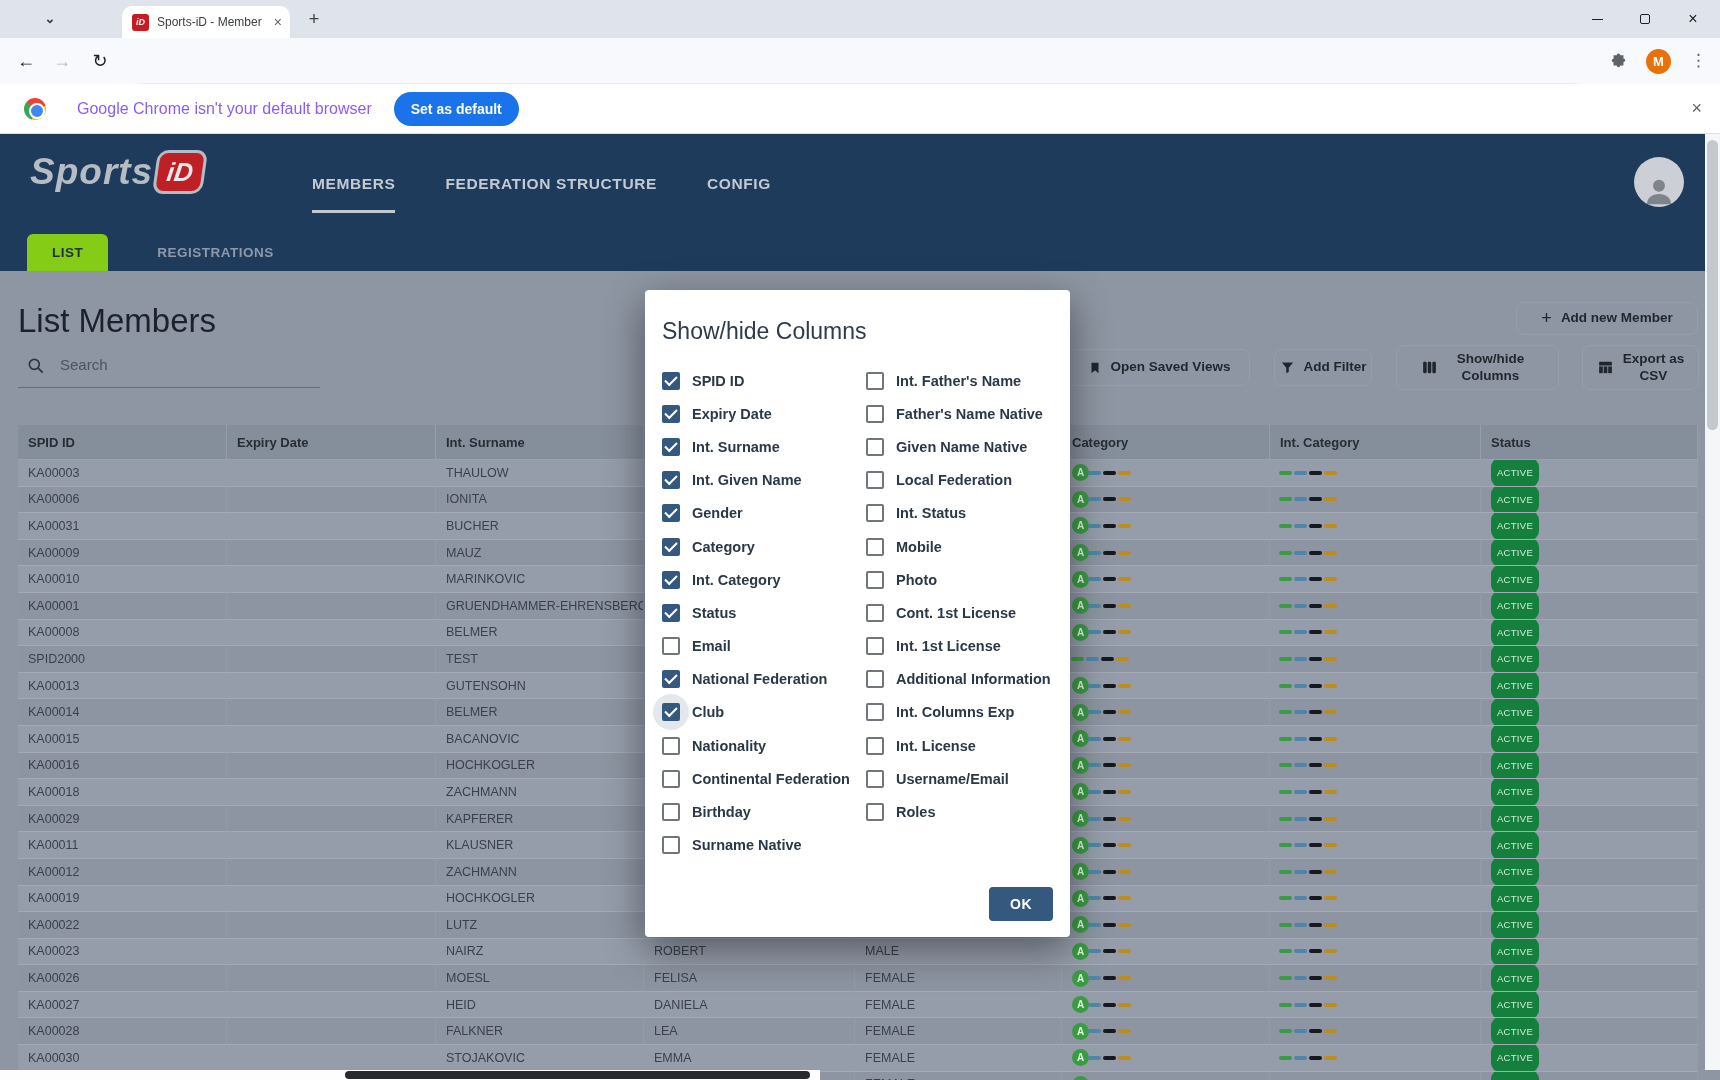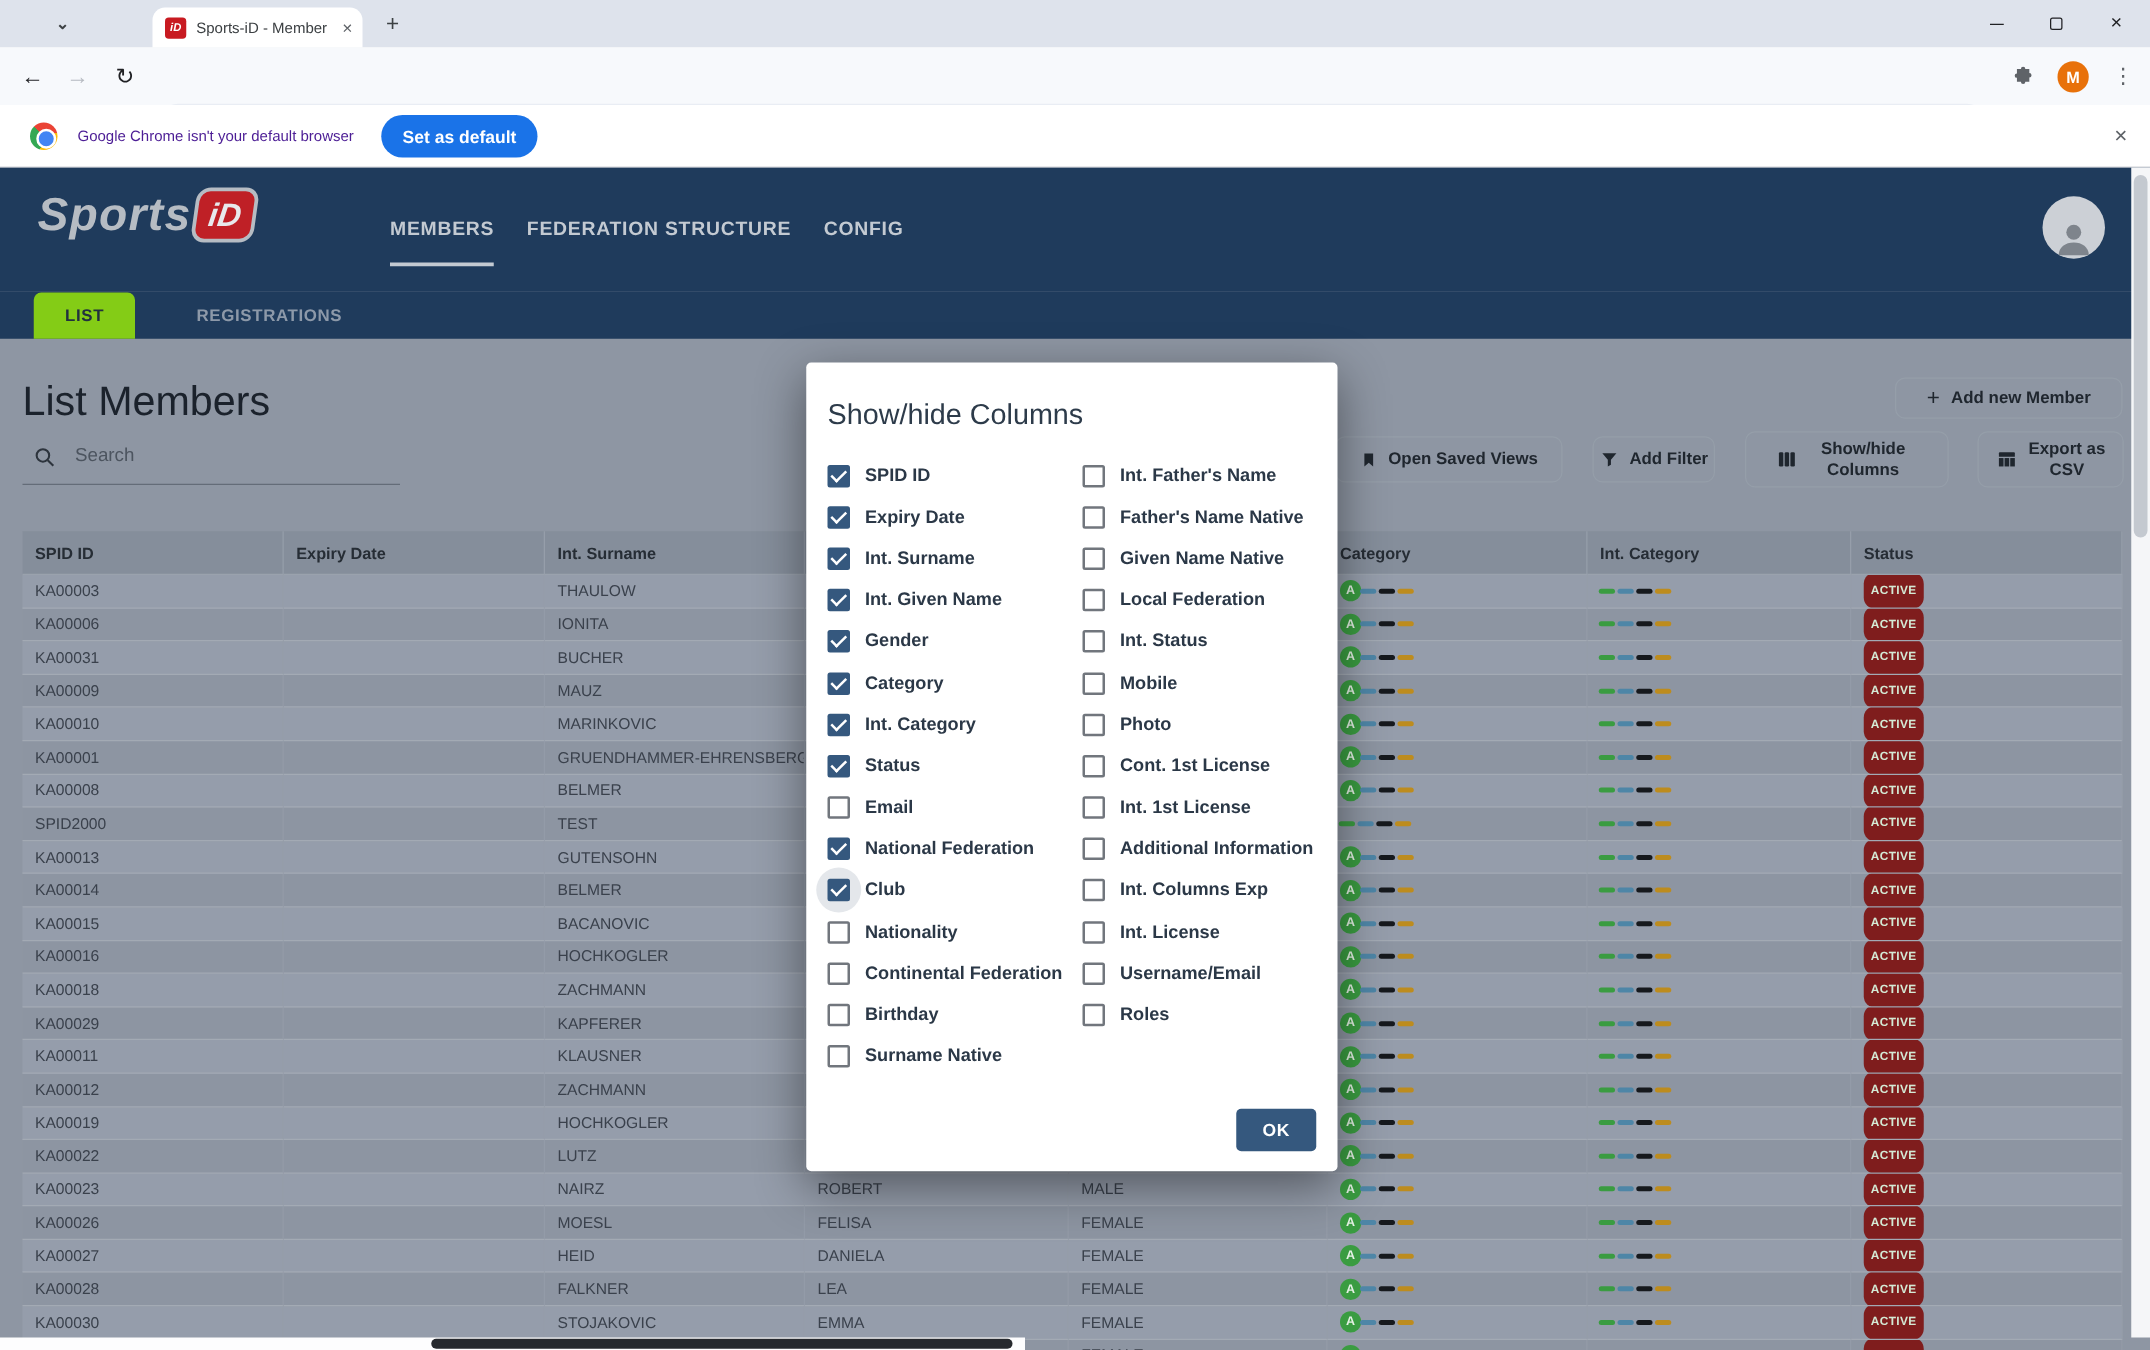--- a/index.html
+++ b/index.html
@@ -27,31 +27,31 @@
 .omni-url{font-size:14px;color:#202124;margin-left:12px;white-space:nowrap}
 .omni-right{margin-left:auto;display:flex;align-items:center;gap:16px}
 .star{font-size:16px;color:#5f6368}
 .ext-icon{position:absolute;left:1610px;top:14px}
 .profile-chip{position:absolute;left:1646px;top:11px;width:25px;height:25px;border-radius:50%;background:#e8710a;color:#fff;font-size:13px;font-weight:bold;display:flex;align-items:center;justify-content:center}
 .kebab{position:absolute;left:1690px;top:11px;font-size:17px;color:#5f6368;line-height:24px}
 
 .notifbar{position:absolute;left:0;top:84px;width:1720px;height:50px;background:#fff;border-bottom:1px solid #dfe1e5;display:flex;align-items:center}
 .chrome-logo{width:22px;height:22px;border-radius:50%;margin-left:24px;background:conic-gradient(from -45deg,#ea4335 0 120deg,#fbbc05 120deg 240deg,#34a853 240deg 360deg);position:relative;flex:0 0 auto}
 .chrome-logo::after{content:"";position:absolute;left:5px;top:5px;width:12px;height:12px;border-radius:50%;background:#4285f4;border:2.5px solid #fff}
-.notif-text{font-size:12px;color:#4c1d95;margin-left:16px}
+.notif-text{font-size:16px;color:#8b5cf6;margin-left:31px}
 .notif-btn{margin-left:22px;background:#1a73e8;color:#fff;font-size:14px;font-weight:600;border:none;border-radius:18px;padding:9px 17px;font-family:"Liberation Sans",sans-serif}
 .notif-close{margin-left:auto;margin-right:18px;color:#5f6368;font-size:18px}
 
 
 .app{position:absolute;left:0;top:134px;width:1720px;height:946px;background:#8e96a3;overflow:hidden}
 .appheader{position:absolute;left:0;top:0;width:1720px;height:99px;background:#1f3b5c}
 .logo{position:absolute;left:30px;top:16px;display:flex;align-items:center}
 .logo-text{font-size:37px;font-weight:bold;font-style:italic;color:#b6bcc3;letter-spacing:1px}
 .logo-badge{width:50px;height:44px;margin-left:2px;background:#bf2026;border:3px solid #b6bcc3;border-radius:11px;transform:skewX(-8deg);color:#e8e9ec;font-style:italic;font-weight:bold;font-size:26px;display:flex;align-items:center;justify-content:center}
-.main-nav{position:absolute;left:312px;top:0;height:99px;display:flex;align-items:center;gap:26px}
+.main-nav{position:absolute;left:312px;top:0;height:99px;display:flex;align-items:center;gap:50px}
 .nav-item{color:#c3cad2;font-size:15.5px;font-weight:bold;letter-spacing:.6px;position:relative;padding:6px 0}
 .nav-item.active::after{content:"";position:absolute;left:0;right:0;bottom:-14px;height:3px;background:#c3cad2}
 .avatar{position:absolute;left:1634px;top:23px;width:50px;height:50px;border-radius:50%;background:#ccd0d6;display:flex;align-items:flex-end;justify-content:center;overflow:hidden}
 .subtabs{position:absolute;left:0;top:99px;width:1720px;height:38px;background:#1f3b5c;display:flex;align-items:flex-end}
 .subtab{font-size:13.5px;font-weight:bold;letter-spacing:.5px;color:#8d99a9;padding:11px 25px;border-radius:6px 6px 0 0}
 .subtab.active{background:#84cc16;color:#22303f;margin-left:27px}
 .subtab:not(.active){margin-left:24px}
 
 .page-title{position:absolute;left:18px;top:168px;font-size:33px;color:#1b222c}
 .searchbox{position:absolute;left:18px;top:222px;width:302px;height:32px;border-bottom:1px solid #646c78;display:flex;align-items:flex-start}
@@ -73,21 +73,21 @@
 .thead{height:35px;background:#858e9b}
 .th{font-size:13px;font-weight:bold;color:#262d35;display:flex;align-items:center;padding-left:10px;border-right:1px solid #969eaa;border-bottom:1px solid #9aa2ad}
 .tr{height:26.6px}
 .tr:nth-child(odd){background:#959dab}
 .tr:nth-child(even){background:#8d95a2}
 .td{font-size:12.5px;color:#3a414c;display:flex;align-items:center;padding-left:10px;border-right:1px solid rgba(150,158,170,.75);border-bottom:1px solid #a3aab4;overflow:hidden;white-space:nowrap}
 .catA{width:17px;height:17px;border-radius:50%;background:#3a9c41;color:#e5f1e5;font-size:10px;font-weight:bold;display:flex;align-items:center;justify-content:center;flex:0 0 auto}
 .bars{display:flex;align-items:center;gap:2px;margin-left:-1px}
 .bar{display:block;width:13px;height:4px;border-radius:2px}
 .b-green{background:#3a9c41}.b-blue{background:#4e86a7}.b-black{background:#16191d}.b-gold{background:#bd8c1e}
-.badge{width:48px;height:29px;border-radius:9px;background:#7f1d1d;color:#d4ead5;font-size:9.5px;font-weight:bold;letter-spacing:.3px;display:flex;align-items:center;justify-content:center}
+.badge{width:48px;height:29px;border-radius:9px;background:#15803d;color:#d4ead5;font-size:9.5px;font-weight:normal;letter-spacing:.3px;display:flex;align-items:center;justify-content:center}
 
 
 .dialog{position:absolute;left:645px;top:156px;width:425px;height:647px;background:#fff;border-radius:4px;box-shadow:0 12px 40px rgba(0,0,0,.45)}
 .dlg-title{position:absolute;left:17px;top:28px;font-size:23px;font-weight:500;color:#2d3b4a}
 .dlg-col{position:absolute;top:74px}
 .dlg-col.left{left:17px}.dlg-col.right{left:221px}
 .opt{height:33.2px;display:flex;align-items:center;gap:12px}
 .cb{width:18px;height:18px;border-radius:2px;position:relative;flex:0 0 auto}
 .cb.unchecked{border:2px solid #71767d;background:#fff}
 .cb.checked{background:#35587e}

